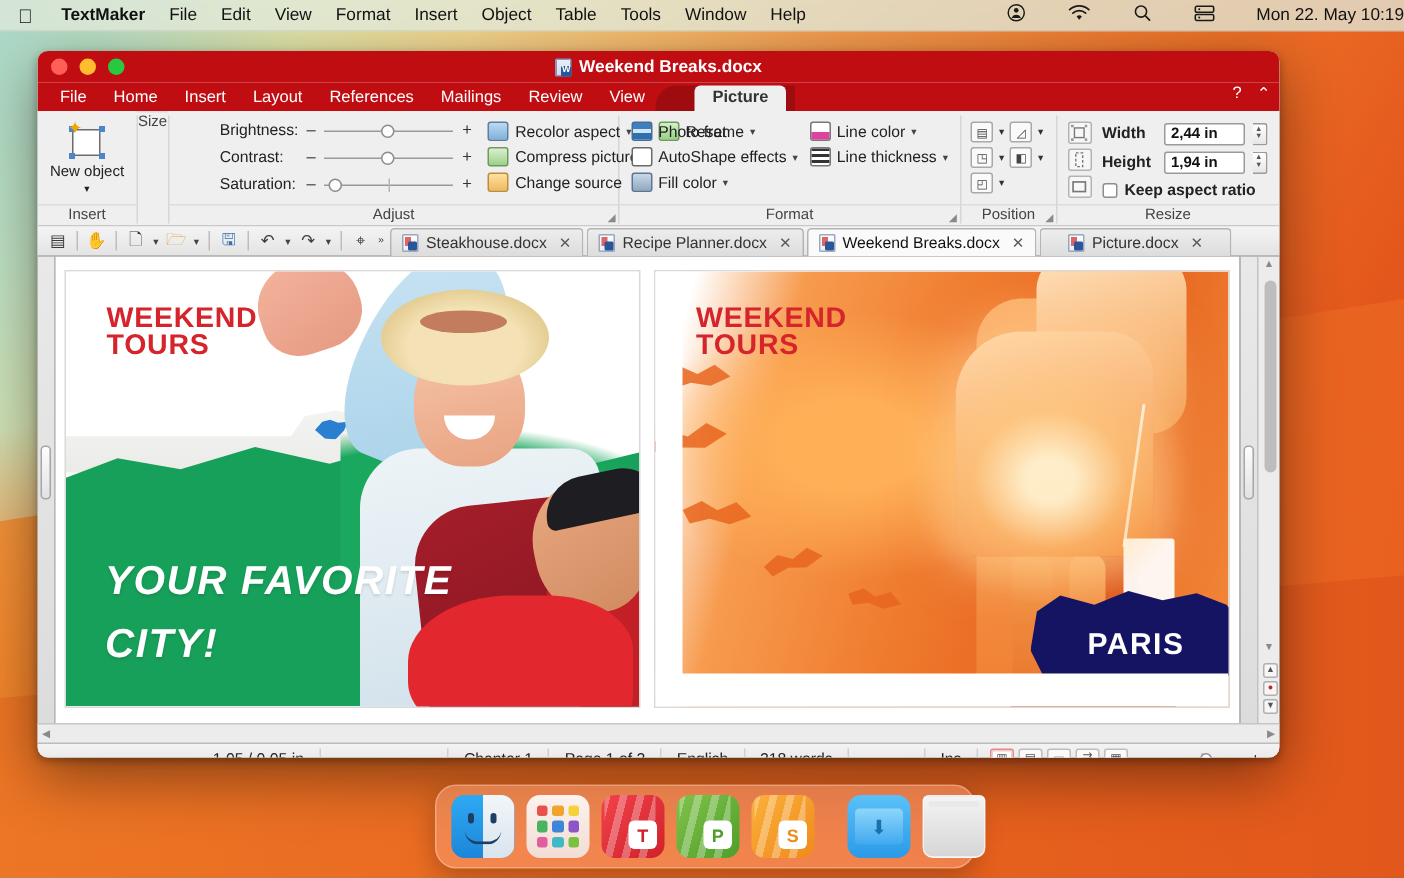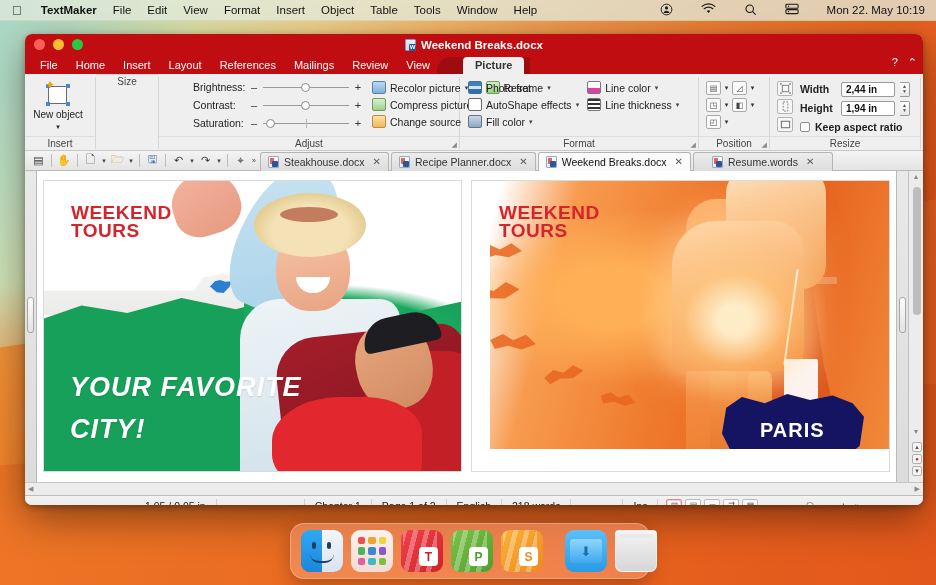--- a/index.html
+++ b/index.html
@@ -42,26 +42,26 @@
     background: rgba(224,232,216,0.78);
     backdrop-filter: blur(6px);
     display:flex; align-items:center;
     font-size:11.5px; color:#111; z-index:50;
     border-bottom:1px solid rgba(0,0,0,0.06);
   }
   #menubar .apple{ padding:0 11px 0 12px; font-size:13px; line-height:1; }
   #menubar .mi{ padding:0 8px; white-space:nowrap; }
   #menubar .mi.app{ font-weight:bold; }
   #menubar .spacer{ flex:1; }
-  #menubar .right{ display:flex; align-items:center; gap:28px; padding-right:11px; }
+  #menubar .right{ display:flex; align-items:center; gap:28px; padding-right:0; }
   #menubar .clock{ font-size:11.5px; white-space:nowrap; }
 
   
   #win{
-    position:absolute; left:25px; top:34px; width:898px; height:471px;
+    position:absolute; left:25px; top:34px; width:828px; height:471px;
     border-radius:7px; overflow:hidden;
     box-shadow:0 12px 40px rgba(0,0,0,.45), 0 2px 6px rgba(0,0,0,.3);
     background:#efefef;
     z-index:30;
   }
 
   
   #titlebar{
     height:21px; background:#c00d12; position:relative;
     display:flex; align-items:center;
@@ -625,21 +625,21 @@
               <span class="line"></span>
                 <span class="mid"></span>
                 <span class="knob" style="left:3px"></span>
             </span>
             <span class="plus">+</span>
           </div>
         </div>
         <div class="cmds">
           <div class="cmd">
             <span class="ci ci-recolor"></span>
-            <span>Recolor picture</span>
+            <span>Recolor aspect</span>
             <span class="caret">▾</span>
           </div>
           <div class="cmd">
             <span class="ci ci-compress"></span>
             <span>Compress pictures</span>
           </div>
           <div class="cmd">
             <span class="ci ci-changesrc"></span>
             <span>Change source</span>
           </div>
@@ -802,21 +802,21 @@
         <span>Recipe Planner.docx</span>
         <span class="x">✕</span>
       </div>
       <div class="dtab active">
         <span class="dtab-ico"></span>
         <span>Weekend Breaks.docx</span>
         <span class="x">✕</span>
       </div>
       <div class="dtab" style="padding:0 18px">
         <span class="dtab-ico"></span>
-        <span>Resume.words</span>
+        <span>Picture.docx</span>
         <span class="x">✕</span>
       </div>
     </div>
   </div>
 
   <div id="docarea">
     <div id="leftgutter">
       <span class="handle"></span>
     </div>
 

